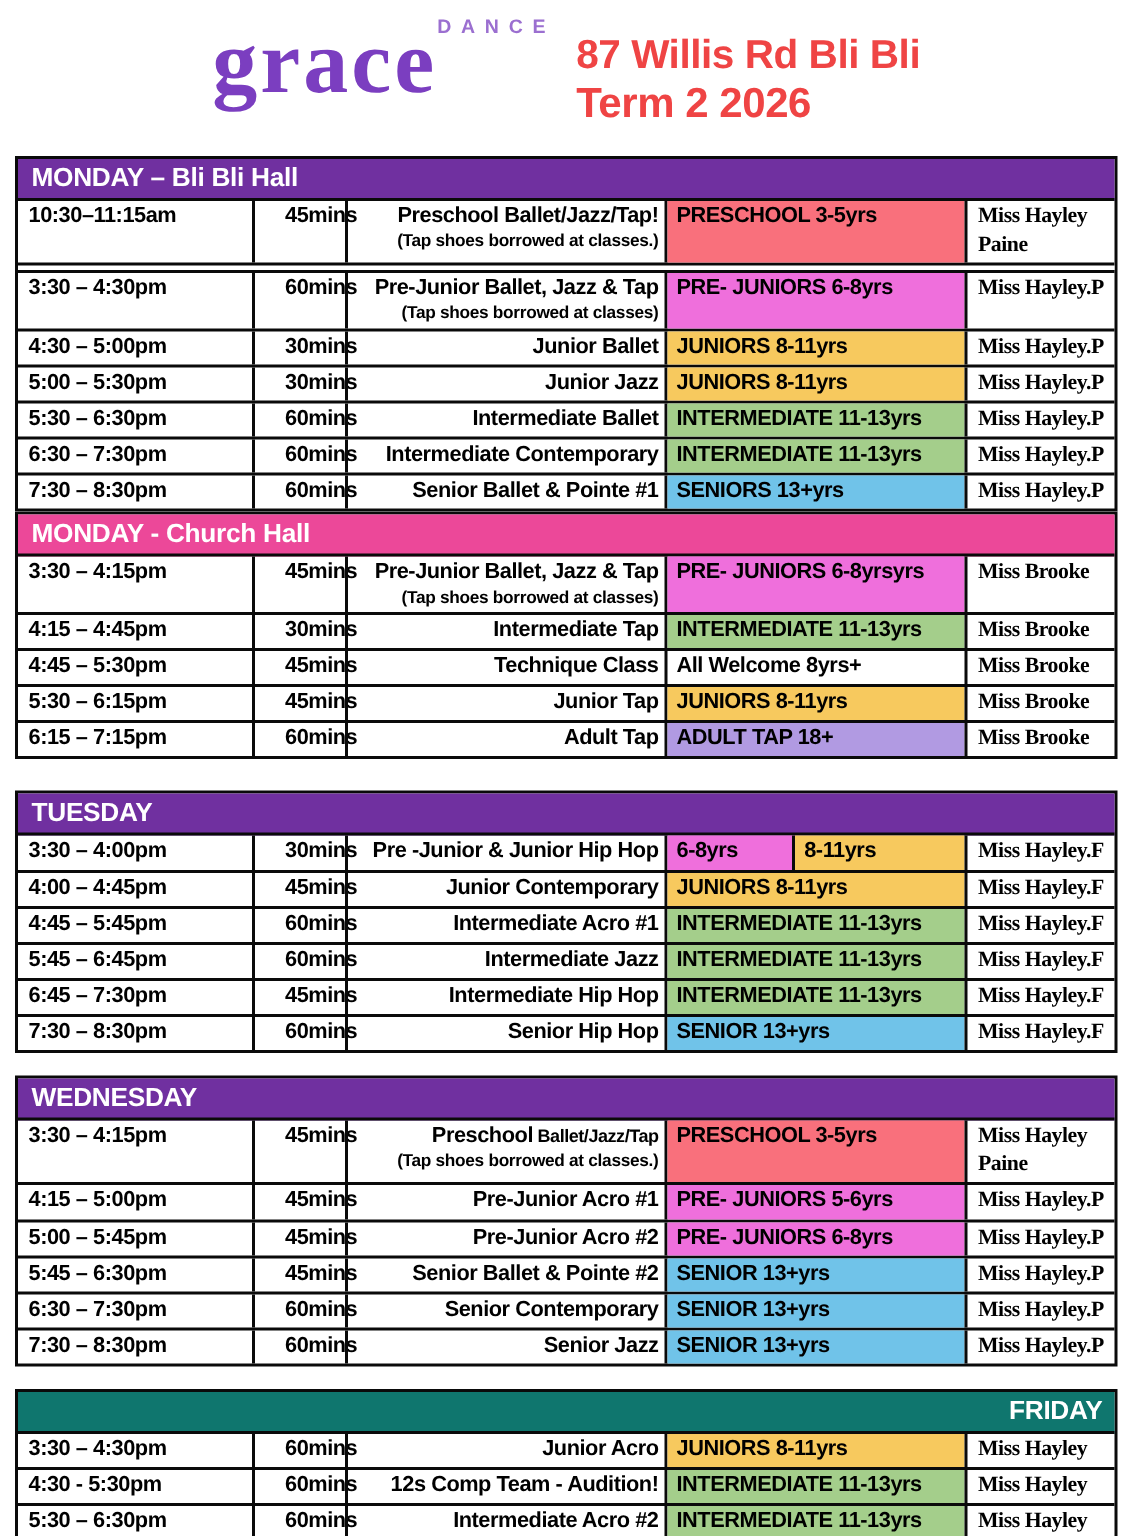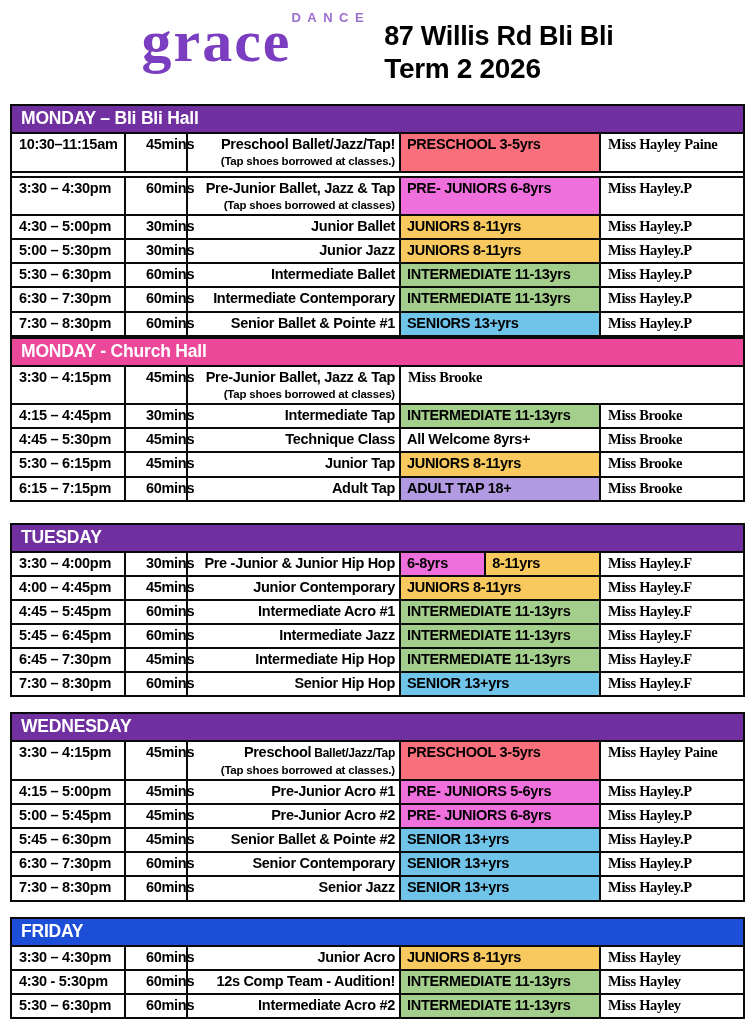--- a/index.html
+++ b/index.html
@@ -37,21 +37,21 @@
   }
   .rows > div + div { border-top:2px solid #0a0a0a; }
   .row { display:flex; align-items:stretch; min-height:19.5px; }
   .gap-row { height:5px; background:#fff; }
 
   .cell {
     padding:1px 4px 2px 7px; font-weight:700; font-size:14.5px;
     letter-spacing:-0.3px; line-height:1.32;
   }
   .cell + .cell { border-left:2px solid #0a0a0a; }
-  .c-time    { width:112px; }
+  .c-time    { width:156px; }
   .c-dur     { width:62px; text-align:center; padding-left:20px; padding-right:2px; }
   .c-class   { width:213px;text-align:right; }
   .c-level   { width:200px; padding:0; display:flex; align-items:stretch; }
   .c-teacher { flex:1;font-family:Liberation Serif, serif; }
 
   .cname-small { font-size:12px; }
   .note { font-size:11.5px; font-weight:600; letter-spacing:-0.2px; line-height:1.25; }
 
   .lv {
     display:block; flex:1 1 auto; padding:1px 4px 2px 6px;
@@ -61,21 +61,21 @@
 </style>
 </head>
 <body>
 
 <div class="page">
   <header>
     <div class="logo">
       <div class="logo-main" style="color: rgb(123, 62, 192);">grace</div>
       <div class="logo-sub" style="color: rgb(155, 111, 208);">DANCE</div>
     </div>
-    <div class="head-text" style="color: #000000;">
+    <div class="head-text" style="color: #ef4444;">
       <div class="addr">87 Willis Rd Bli Bli</div>
       <div class="term">Term 2 2026</div>
     </div>
   </header>
   <main id="timetable">
       <section class="day">
         <div class="day-bar" style="background: rgb(112, 48, 160);">MONDAY – Bli Bli Hall</div>
         <div class="rows">
           <div class="row">
             <div class="cell c-time">10:30–11:15am</div>
@@ -143,20 +143,23 @@
           </div>
         </div>
       </section>
       <section class="day">
         <div class="day-bar" style="background: #ec4899;">MONDAY - Church Hall</div>
         <div class="rows">
           <div class="row">
             <div class="cell c-time">3:30 – 4:15pm</div>
             <div class="cell c-dur">45mins</div>
             <div class="cell c-class"><span class="cname">Pre-Junior Ballet, Jazz &amp; Tap</span><div class="note">(Tap shoes borrowed at classes)</div></div>
+            <div class="cell c-level">
+              <span class="lv" style="background: rgb(239, 111, 220);">PRE- JUNIORS 6-8yrsyrs</span>
+            </div>
             <div class="cell c-teacher">Miss Brooke</div>
           </div>
           <div class="row">
             <div class="cell c-time">4:15 – 4:45pm</div>
             <div class="cell c-dur">30mins</div>
             <div class="cell c-class"><span class="cname">Intermediate Tap</span></div>
             <div class="cell c-level">
               <span class="lv" style="background: rgb(164, 206, 139);">INTERMEDIATE 11-13yrs</span>
             </div>
             <div class="cell c-teacher">Miss Brooke</div>
@@ -303,21 +306,21 @@
             <div class="cell c-dur">60mins</div>
             <div class="cell c-class"><span class="cname">Senior Jazz</span></div>
             <div class="cell c-level">
               <span class="lv" style="background: rgb(112, 195, 233);">SENIOR 13+yrs</span>
             </div>
             <div class="cell c-teacher">Miss Hayley.P</div>
           </div>
         </div>
       </section>
       <section class="day" style="margin-top: 15px;">
-        <div class="day-bar" style="background: #1d4ed8;">FRIDAY</div>
+        <div class="day-bar" style="background: #0f766e; text-align: right;">FRIDAY</div>
         <div class="rows">
           <div class="row">
             <div class="cell c-time">3:30 – 4:30pm</div>
             <div class="cell c-dur">60mins</div>
             <div class="cell c-class"><span class="cname">Junior Acro</span></div>
             <div class="cell c-level">
               <span class="lv" style="background: rgb(247, 201, 94);">JUNIORS 8-11yrs</span>
             </div>
             <div class="cell c-teacher">Miss Hayley</div>
           </div>

